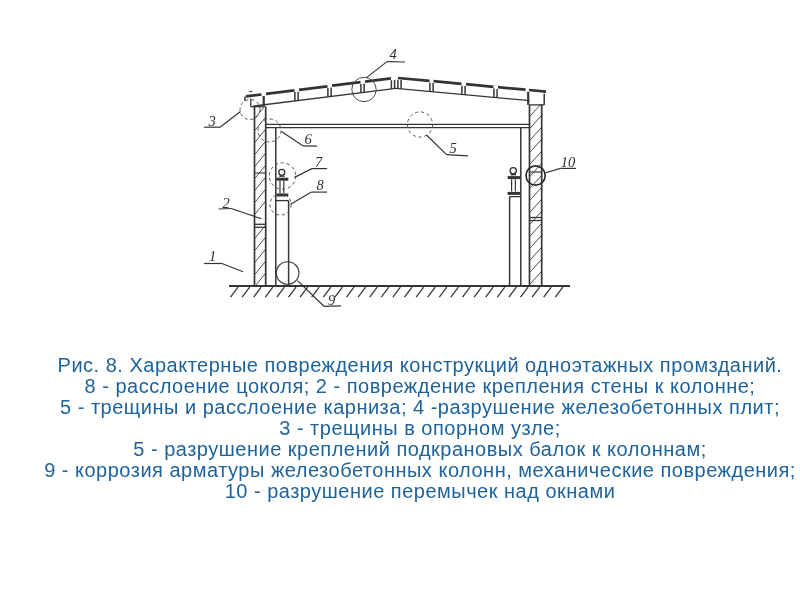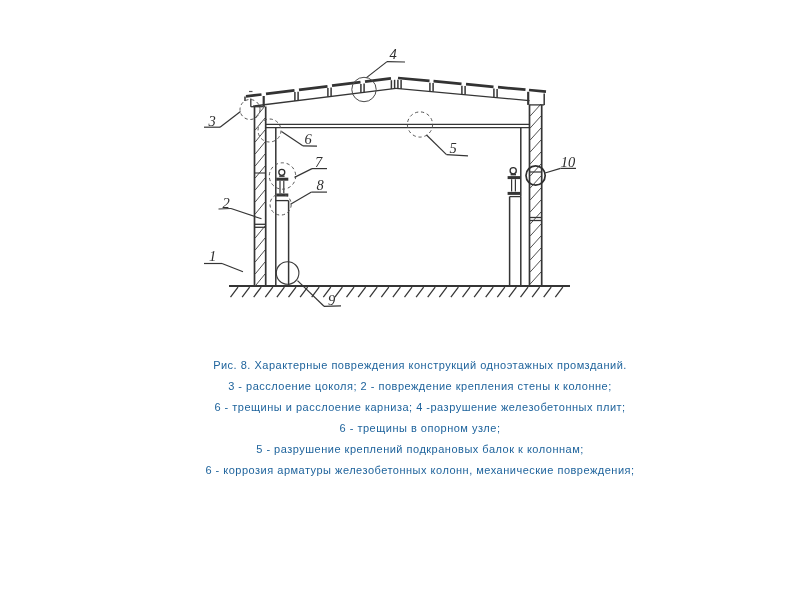--- a/index.html
+++ b/index.html
@@ -1,19 +1,19 @@
 <!DOCTYPE html>
 <html lang="ru"><head><meta charset="utf-8">
 <title>Рис. 8</title>
 <style>
  html,body{margin:0;padding:0;background:#ffffff;width:800px;height:600px;overflow:hidden;}
  .stage{position:relative;width:800px;height:600px;background:#fff;}
  .draw{position:absolute;left:0;top:0;}
  .cap{position:absolute;left:40px;top:355px;width:760px;text-align:center;
-   font-family:"Liberation Sans", sans-serif;font-size:11px;line-height:21px;letter-spacing:0.5px;
+   font-family:"Liberation Sans", sans-serif;font-size:20px;line-height:21px;letter-spacing:0.5px;
    color:#1e639c;white-space:nowrap;}
 </style></head>
 <body>
 <div class="stage">
   <div class="draw"><svg width="800" height="340" viewBox="0 0 800 340">
         <line x1="229.0" y1="286.0" x2="570.0" y2="286.0" stroke="#353535" stroke-width="2.2"></line>
         <line x1="238.0" y1="287.0" x2="230.5" y2="297.0" stroke="#353535" stroke-width="1.25"></line>
         <line x1="249.6" y1="287.0" x2="242.1" y2="297.0" stroke="#353535" stroke-width="1.25"></line>
         <line x1="261.2" y1="287.0" x2="253.7" y2="297.0" stroke="#353535" stroke-width="1.25"></line>
         <line x1="272.8" y1="287.0" x2="265.3" y2="297.0" stroke="#353535" stroke-width="1.25"></line>
@@ -172,18 +172,19 @@
         <line x1="311.5" y1="192.1" x2="290.5" y2="204.2" stroke="#353535" stroke-width="1.2"></line>
         <text x="331.5" y="304.6" font-family="Liberation Serif, serif" font-style="italic" font-size="14.5" fill="#2e2e2e" text-anchor="middle">9</text>
         <line x1="324.0" y1="306.3" x2="341.0" y2="305.9" stroke="#353535" stroke-width="1.2"></line>
         <line x1="324.0" y1="306.3" x2="297.5" y2="280.6" stroke="#353535" stroke-width="1.2"></line>
         <text x="568.0" y="166.5" font-family="Liberation Serif, serif" font-style="italic" font-size="14.5" fill="#2e2e2e" text-anchor="middle">10</text>
         <line x1="560.5" y1="168.4" x2="576.0" y2="168.4" stroke="#353535" stroke-width="1.2"></line>
         <line x1="560.5" y1="168.4" x2="545.0" y2="173.0" stroke="#353535" stroke-width="1.2"></line>
       </svg></div>
   <div class="cap">
       <div>Рис. 8. Характерные повреждения конструкций одноэтажных промзданий.</div>
-      <div>3 - расслоение цоколя; 2 - повреждение крепления стены к колонне;</div>
-      <div>6 - трещины и расслоение карниза; 4 -разрушение железобетонных плит;</div>
-      <div>6 - трещины в опорном узле;</div>
+      <div>8 - расслоение цоколя; 2 - повреждение крепления стены к колонне;</div>
+      <div>5 - трещины и расслоение карниза; 4 -разрушение железобетонных плит;</div>
+      <div>3 - трещины в опорном узле;</div>
       <div>5 - разрушение креплений подкрановых балок к колоннам;</div>
-      <div>6 - коррозия арматуры железобетонных колонн, механические повреждения;</div>
+      <div>9 - коррозия арматуры железобетонных колонн, механические повреждения;</div>
+      <div>10 - разрушение перемычек над окнами</div>
     </div>
 </div>
 </body></html>

